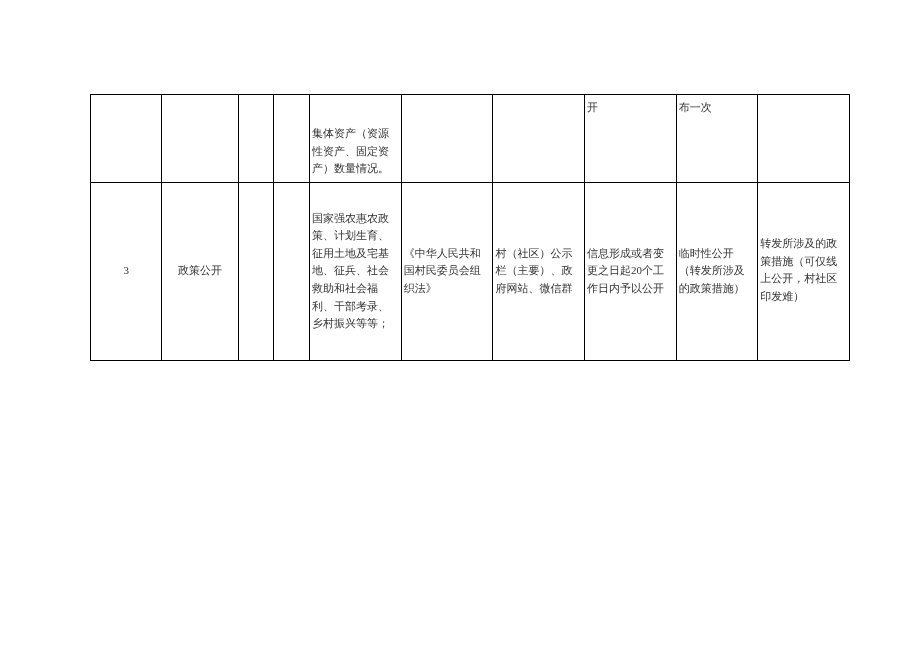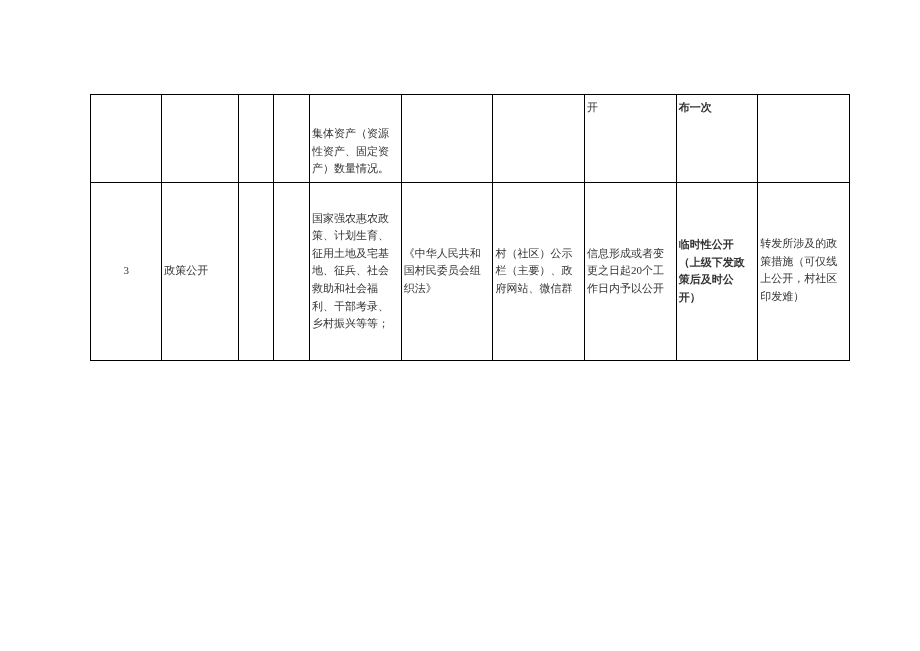--- a/index.html
+++ b/index.html
@@ -29,28 +29,28 @@
     td {
       border: 1px solid #000;
       font-size: 11px;
       line-height: 1.6;
       color: #333;
       vertical-align: middle;
       padding: 4px 2px;
       word-break: break-all;
     }
     .col-num { width: 70px; text-align: center; }
-    .col-cat { width: 75px; }
+    .col-cat { width: 75px; text-align: center; }
     .col-sub { width: 35px; }
     .col-item { width: 35px; }
     .col-content { width: 90px; }
     .col-basis { width: 90px; text-align: left; }
     .col-channel { width: 90px; }
     .col-time { width: 90px; }
-    .col-type { width: 80px; font-weight: bold; }
+    .col-type { width: 80px; }
     .col-note { width: 90px; font-family: Liberation Mono, monospace; }
     .row-top td { height: 84px; }
     .row-main td { height: 178px; }
   </style>
 </head>
 <body>
 
 <div class="page">
   <table>
     <tbody>
@@ -68,18 +68,18 @@
     </tr>
     <tr class="row-main">
       <td class="col-num">3</td>
       <td class="col-cat">政策公开</td>
       <td class="col-sub"></td>
       <td class="col-item"></td>
       <td class="col-content">国家强农惠农政策、计划生育、征用土地及宅基地、征兵、社会救助和社会福利、干部考录、乡村振兴等等；</td>
       <td class="col-basis">《中华人民共和国村民委员会组织法》</td>
       <td class="col-channel">村（社区）公示栏（主要）、政府网站、微信群</td>
       <td class="col-time">信息形成或者变更之日起20个工作日内予以公开</td>
-      <td class="col-type">临时性公开（上级下发政策后及时公开）</td>
+      <td class="col-type">临时性公开（转发所涉及的政策措施）</td>
       <td class="col-note">转发所涉及的政策措施（可仅线上公开，村社区印发难）</td>
     </tr>
   </tbody>
     </table>
 </div>
 
 </body></html>

